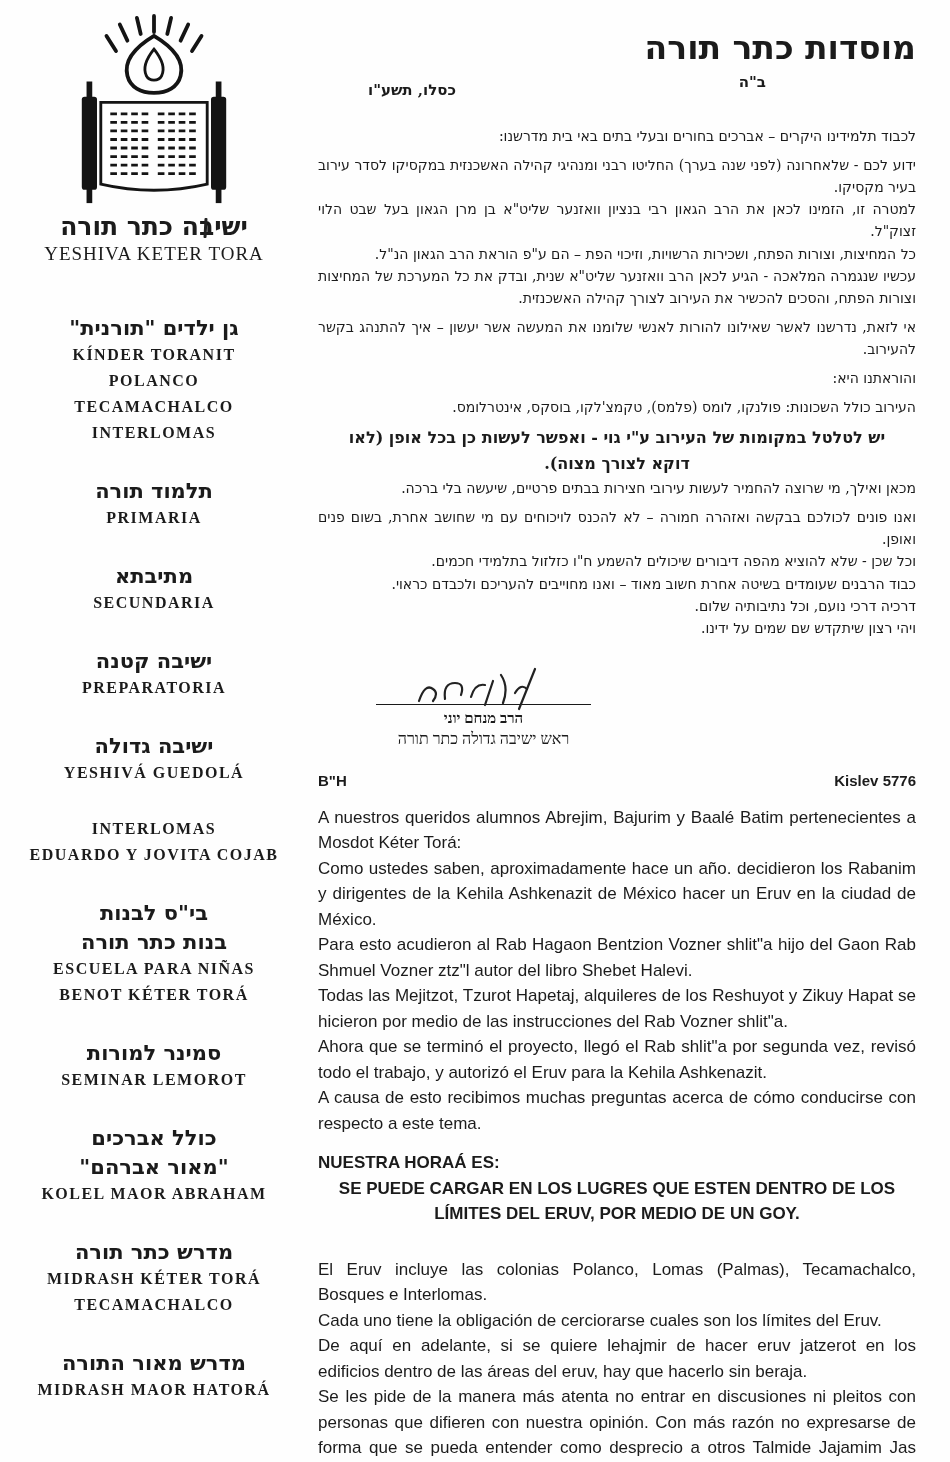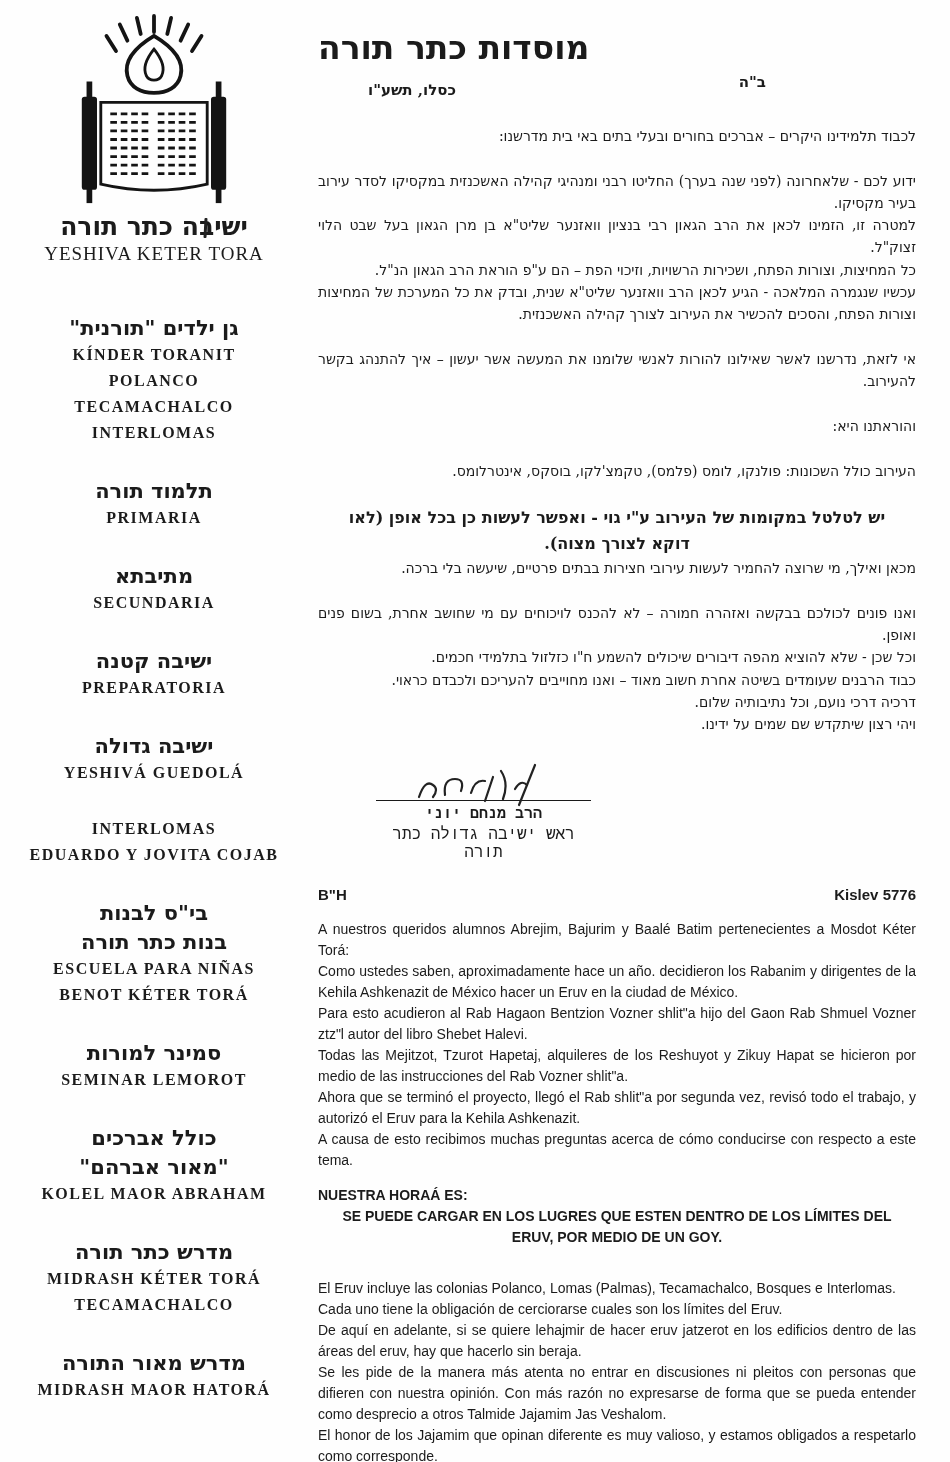--- a/index.html
+++ b/index.html
@@ -11,49 +11,49 @@
   .lh-he{font-family:"DejaVu Serif","DejaVu Sans",serif;font-size:25px;font-weight:700;direction:rtl;line-height:26px;}
   .lh-la{font-family:"Liberation Serif",serif;font-size:19px;letter-spacing:1px;margin-top:3px;}
   #sidebar-items{margin-top:48px;}
   .sb-item{margin-bottom:30px;}
   .sb-he{font-family:"DejaVu Serif","DejaVu Sans",serif;font-size:21px;font-weight:700;line-height:29px;direction:rtl;}
   .sb-la{font-family:"Liberation Serif",serif;font-size:16px;letter-spacing:1.5px;line-height:26px;font-weight:bold;}
   .pen-mark{position:absolute;left:204px;top:218px;width:3px;height:20px;background:#222;transform:rotate(3deg);border-radius:1px;}
 
   
   .main{position:absolute;left:308px;right:0;top:0;padding:0 34px 0 10px;}
-  .title{font-family:"DejaVu Serif","DejaVu Sans",serif;direction:rtl;text-align:left;
+  .title{font-family:"DejaVu Serif","DejaVu Sans",serif;direction:rtl;text-align:right;
          font-size:33px;font-weight:700;margin:28px 0 0 0;}
   .bh-row{position:relative;height:36px;margin-top:4px;direction:rtl;
           font-family:"DejaVu Serif","DejaVu Sans",serif;font-size:15px;font-weight:700;}
   .bh-row .bh{position:absolute;right:150px;top:2px;}
   .bh-row .date-he{position:absolute;left:50px;top:10px;}
 
   .he-p{font-family:"DejaVu Serif","DejaVu Sans",serif;direction:rtl;margin:0;
         font-size:14px;line-height:1.58;text-align:justify;text-align-last:right;}
   .greeting{margin-top:18px;}
-  .he-p.gap{margin-top:23px;}
+  .he-p.gap{margin-top:7px;}
   .he-p.bold-center{font-weight:700;font-size:16px;text-align:center;text-align-last:center;padding:0 28px;line-height:1.62;}
 
   
   .sig-row{display:flex;margin-top:24px;}
   .sig-col{text-align:center;}
   .sig-svg{display:block;margin:0 auto -9px;}
   .sig-line{border-bottom:1.6px solid #1a1a1a;}
   .sig-name{font-size:15px;font-weight:700;margin-top:5px;}
   .sig-title{font-size:16px;margin-top:3px;}
-  .he-sigs .sig-col{font-family:Liberation Mono, monospace;direction:rtl;}
+  .he-sigs .sig-col{font-family:Liberation Serif, serif;direction:rtl;}
   .he-sigs .col-left{width:215px;margin-left:58px;}
   .he-sigs .col-right{width:235px;margin-left:auto;margin-right:2px;}
 
   .bh-kislev-row{display:flex;justify-content:space-between;margin-top:24px;
                  font-family:"Liberation Sans",sans-serif;font-size:15px;font-weight:600;}
 
   #spanish-paragraphs{margin-top:16px;}
-  .es-p{font-family:"Liberation Sans",sans-serif;font-size:14px;line-height:1.5;
+  .es-p{font-family:"Liberation Sans",sans-serif;font-size:17px;line-height:1.5;
         text-align:justify;margin:0;}
   .es-p.gap{margin-top:14px;}
   .es-p.gap-lg{margin-top:30px;}
   .es-p.bold{font-weight:700;text-align:center;text-align-last:left;}
   .es-p.bold-center{font-weight:700;text-align:center;text-align-last:center;padding:0 4px;}
 </style>
 </head>
 <body>
 
 <div class="page">

